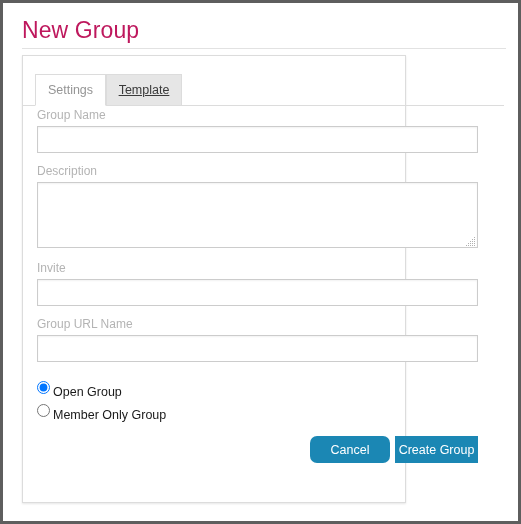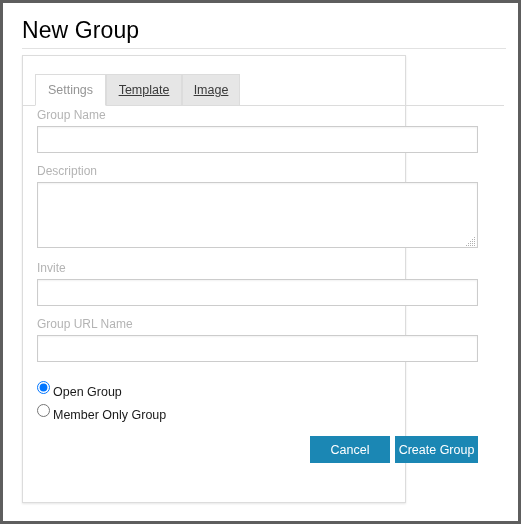--- a/index.html
+++ b/index.html
@@ -33,21 +33,21 @@
     overflow: hidden;
   }
 
   
   #page-title {
     position: absolute;
     left: 19px;
     top: 14px;
     font-size: 23px;
     font-weight: 400;
-    color: #000000;
+    color: #be185d;
     letter-spacing: 0.1px;
     white-space: nowrap;
   }
   #title-rule {
     position: absolute;
     left: 19px;
     top: 45px;
     width: 484px;
     height: 1px;
     background: #e2e2e2;
@@ -220,44 +220,41 @@
     color: #ffffff;
     font-family: "Liberation Sans", sans-serif;
     font-size: 12.5px;
     cursor: pointer;
     display: flex;
     align-items: center;
     justify-content: center;
     white-space: nowrap;
     padding: 0 10px;
   }
-  #btn-cancel       { left: 287px; width: 80px; }
+  #btn-cancel       { left: 287px; width: 80px; border-radius: 7px; }
   #btn-create-group { left: 372px; width: 83px; text-align: right; }
 </style>
 </head>
 <body>
 
 <div id="app-frame">
   <div id="page-body">
 
     <div id="page-title">New Group</div>
     <div id="title-rule"></div>
 
     <div id="form-panel">
 
       <div id="tab-strip">
         <div class="tab-underline"></div>
         <div id="tab-0" class="tab active">
           <span>Settings</span>
         </div>
         <div id="tab-1" class="tab inactive">
           <span>Template</span>
-        </div>
-        <div id="tab-2" class="tab inactive">
-          <span>Image</span>
         </div>
       </div>
 
       <div id="form-body">
 
         <div id="label-group-name" class="field-label">Group Name</div>
         <input id="input-group-name" class="text-input" type="text" value="" style="">
 
         <div id="label-description" class="field-label">Description</div>
         <textarea id="textarea-description" placeholder="" style=""></textarea>

